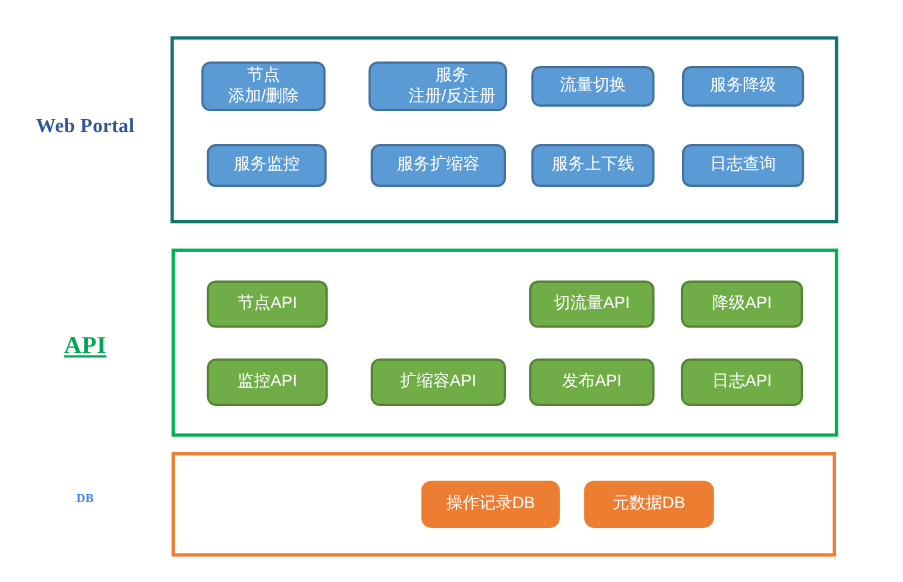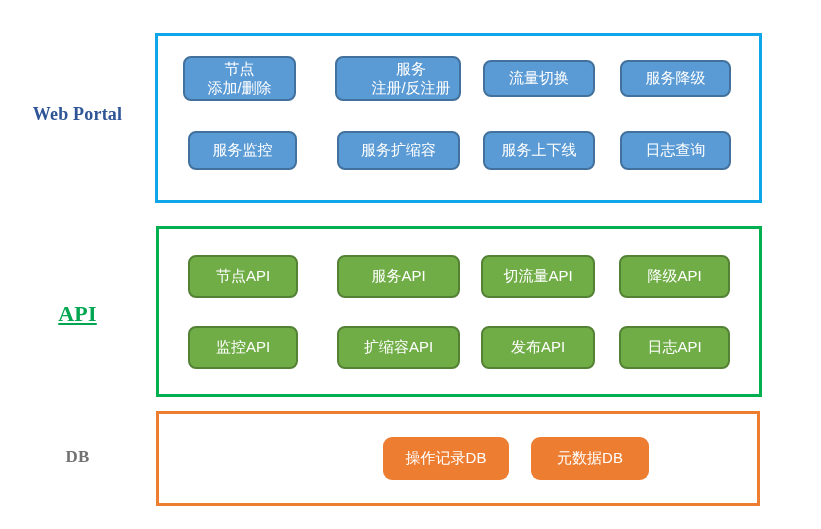--- a/index.html
+++ b/index.html
@@ -16,27 +16,27 @@
     position: absolute;
     left: 0;
     width: 155px;
     text-align: center;
     font-family: "Liberation Serif", "DejaVu Serif", serif;
     font-weight: bold;
     letter-spacing: 0.2px;
   }
   .label-web { top: 104px; font-size: 18px; color: #2F5597; }
   .label-api { top: 301px; font-size: 22px; color: #00A651; text-decoration: underline; }
-  .label-db  { top: 447px; font-size: 17px; color: #737373; }
+  .label-db  { top: 447px; font-size: 11px; color: #3b82f6; }
 
   .layer {
     position: absolute;
     background: #ffffff;
   }
-  .layer-web { left: 155px; top: 33px;  width: 607px; height: 170px; border: 3px solid #0ea5e9; }
+  .layer-web { left: 155px; top: 33px;  width: 607px; height: 170px; border: 3px solid #0f766e; }
   .layer-api { left: 156px; top: 226px; width: 606px; height: 171px; border: 3px solid #00B050; }
   .layer-db  { left: 156px; top: 411px; width: 604px; height: 95px;  border: 3px solid #ED7D31; }
 
   .btn {
     position: absolute;
     display: flex;
     align-items: center;
     justify-content: center;
     text-align: center;
     color: #ffffff;
@@ -66,21 +66,20 @@
     <div class="btn btn-blue" style="left:325px; top:24px; width:112px; height:37px;">流量切换</div>
     <div class="btn btn-blue" style="left:462px; top:24px; width:111px; height:37px;">服务降级</div>
     <div class="btn btn-blue" style="left:30px;  top:95px; width:109px; height:39px;">服务监控</div>
     <div class="btn btn-blue" style="left:179px; top:95px; width:123px; height:39px;">服务扩缩容</div>
     <div class="btn btn-blue" style="left:325px; top:95px; width:112px; height:39px;">服务上下线</div>
     <div class="btn btn-blue" style="left:462px; top:95px; width:111px; height:39px;">日志查询</div>
   </div>
 
   <div class="layer layer-api">
     <div class="btn btn-green" style="left:29px;  top:26px; width:110px; height:43px;text-align:center;">节点API</div>
-    <div class="btn btn-green" style="left:178px; top:26px; width:123px; height:43px;">服务API</div>
     <div class="btn btn-green" style="left:322px; top:26px; width:114px; height:43px;">切流量API</div>
     <div class="btn btn-green" style="left:460px; top:26px; width:111px; height:43px;">降级API</div>
     <div class="btn btn-green" style="left:29px;  top:97px; width:110px; height:43px;">监控API</div>
     <div class="btn btn-green" style="left:178px; top:97px; width:123px; height:43px;">扩缩容API</div>
     <div class="btn btn-green" style="left:322px; top:97px; width:114px; height:43px;">发布API</div>
     <div class="btn btn-green" style="left:460px; top:97px; width:111px; height:43px;">日志API</div>
   </div>
 
   <div class="layer layer-db">
     <div class="btn btn-orange" style="left:224px; top:23px; width:126px; height:43px;">操作记录DB</div>

